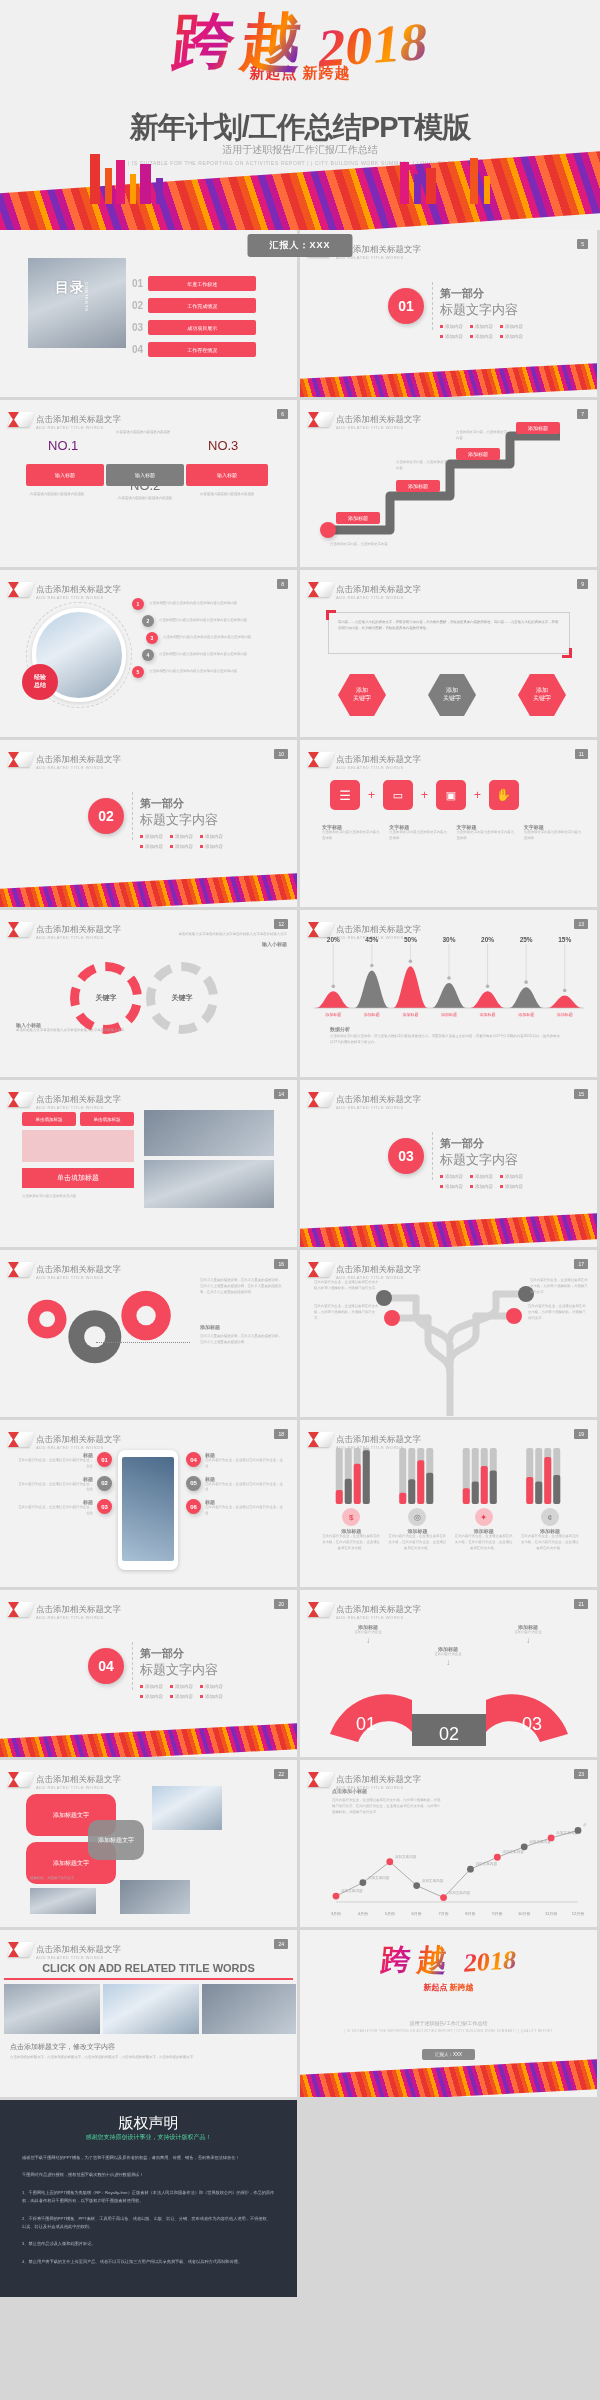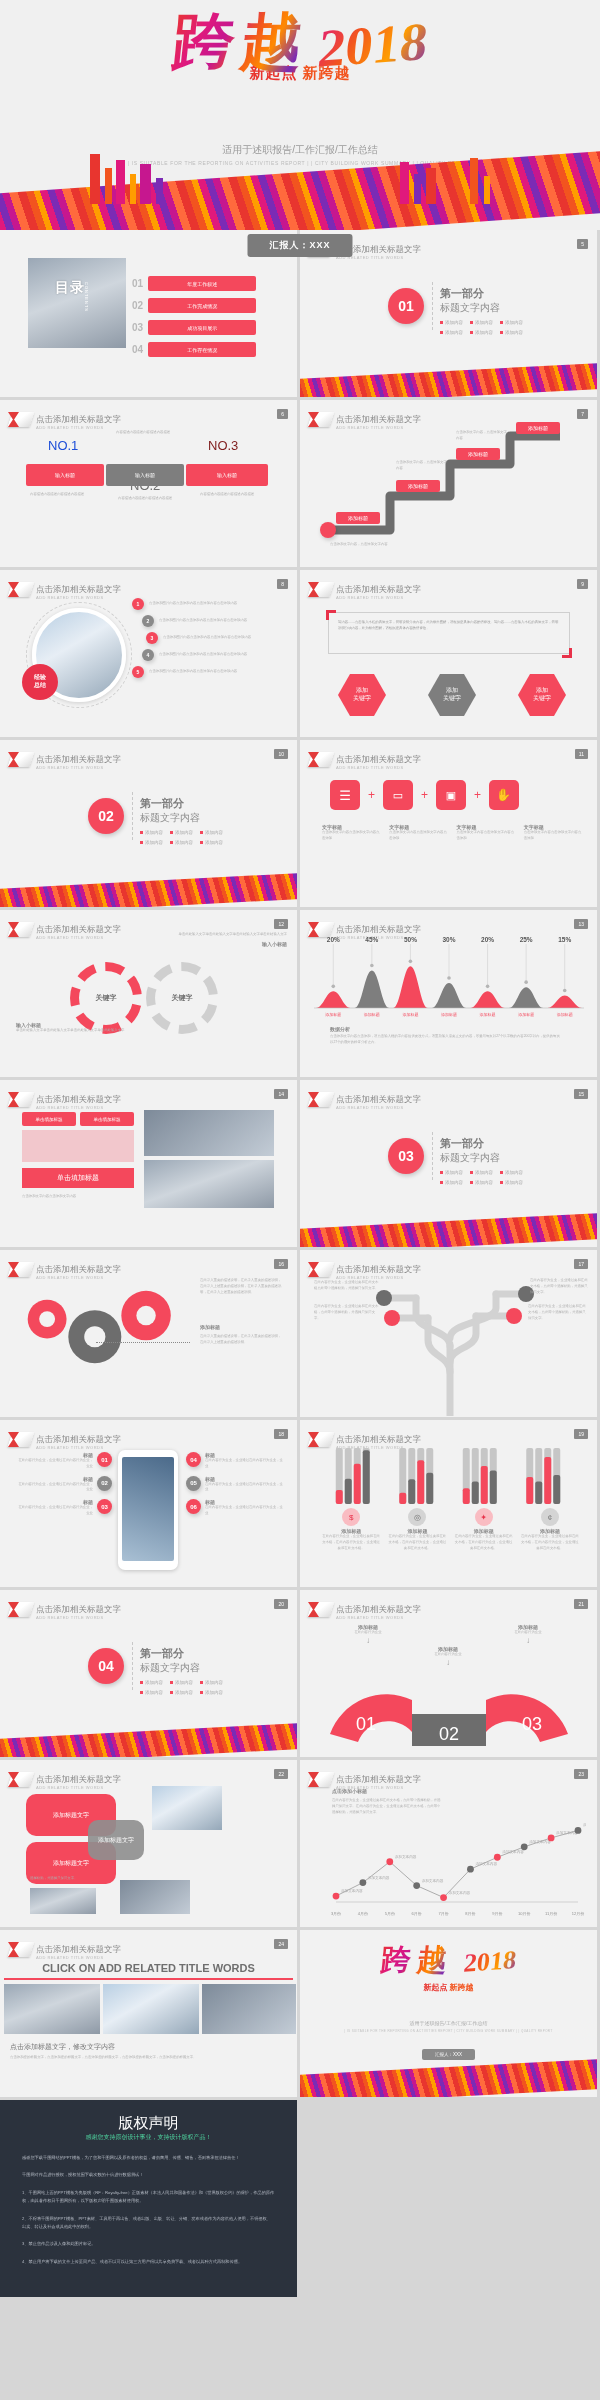--- a/index.html
+++ b/index.html
@@ -117,21 +117,21 @@
   .idx { color:#b9b9b9; font-size:10px; font-weight:bold; }
 
   .circle-num {
     border-radius:50%; background:#f4485c; color:#fff;
     display:flex; align-items:center; justify-content:center;
     font-weight:bold; box-shadow:1px 2px 4px rgba(0,0,0,.18);
   }
   .circle-num.grey { background:#8a8a8a; }
 
   .sec-title { font-size:11px; color:#7d7d7d; font-weight:bold; line-height:1.35; }
-  .sec-sub { font-size:10px; color:#8d8d8d; }
+  .sec-sub { font-size:13px; color:#8d8d8d; }
   .tagrow { display:flex; gap:7px; margin-top:5px; }
   .tag { font-size:4.5px; color:#a5a5a5; display:flex; align-items:center; gap:2px; }
   .tag::before { content:""; width:3px;height:3px;background:#f4485c;display:inline-block; }
   .dashv { position:absolute; border-left:1px dashed #c8c8c8; }
 
   .lorem { font-size:3.4px; color:#adadad; line-height:1.7; }
   .lorem-d { font-size:3.4px; color:#9a9a9a; line-height:1.7; }
   .mini-h { font-size:5px; color:#8a8a8a; font-weight:bold; }
 
   .hex {
@@ -180,20 +180,21 @@
 
   <div class="hero">
     <div class="hero-art">
       <span class="kuayue">跨越</span>
       <span class="year2018">2018</span>
       <div class="sub-red">
         <span class="a">新起点</span>
         <span class="b">新跨越</span>
       </div>
     </div>
+    <div class="hero-main">新年计划/工作总结PPT模版</div>
     <div class="hero-sub">适用于述职报告/工作汇报/工作总结</div>
     <div class="hero-eng">| IS SUITABLE FOR THE REPORTING  ON ACTIVITIES  REPORT  | | CITY  BUILDING  WORK  SUMMARY  | | QUALITY REPORT</div>
     <div class="skyline">
       <div class="strip"></div>
       <div class="bldg" style="left:90px;width:10px;height:50px;background:#e8352f"></div>
       <div class="bldg" style="left:105px;width:7px;height:36px;background:#f2541f"></div>
       <div class="bldg" style="left:116px;width:9px;height:44px;background:#e0197c"></div>
       <div class="bldg" style="left:130px;width:6px;height:30px;background:#ff9d00"></div>
       <div class="bldg" style="left:140px;width:11px;height:40px;background:#c6178f"></div>
       <div class="bldg" style="left:156px;width:7px;height:26px;background:#7b2bb5"></div>
@@ -265,21 +266,21 @@
     <div class="slide">
       <div class="s-head">
         <span class="ribbon">
             <i></i>
             <b></b>
           </span>
         <span class="s-title"><span class="cn">点击添加相关标题文字</span>
         <span class="en">ADD RELATED TITLE WORDS</span></span>
       </div>
       <div class="s-num">6</div>
-      <div style="position:absolute;left:48px;top:38px;font-size:13px;color:#1d4ed8">NO.1</div>
+      <div style="position:absolute;left:48px;top:38px;font-size:13px;color:#701a75">NO.1</div>
       <div style="position:absolute;left:130px;top:78px;font-size:13px;color:#6f6f6f">NO.2</div>
       <div style="position:absolute;left:208px;top:38px;font-size:13px;color:#7f1d1d">NO.3</div>
       <div class="lorem" style="position:absolute;left:116px;top:30px;width:70px">内容描述内容描述内容描述内容描述</div>
       <div class="redbar" style="position:absolute;left:26px;top:64px;width:78px;height:22px">输入标题</div>
       <div class="redbar" style="position:absolute;left:106px;top:64px;width:78px;height:22px;background:#7e7e7e">输入标题</div>
       <div class="redbar" style="position:absolute;left:186px;top:64px;width:82px;height:22px">输入标题</div>
       <div class="lorem" style="position:absolute;left:30px;top:92px;width:62px">内容描述内容描述内容描述内容描述</div>
       <div class="lorem" style="position:absolute;left:118px;top:96px;width:62px">内容描述内容描述内容描述内容描述</div>
       <div class="lorem" style="position:absolute;left:200px;top:92px;width:62px">内容描述内容描述内容描述内容描述</div>
     </div>

